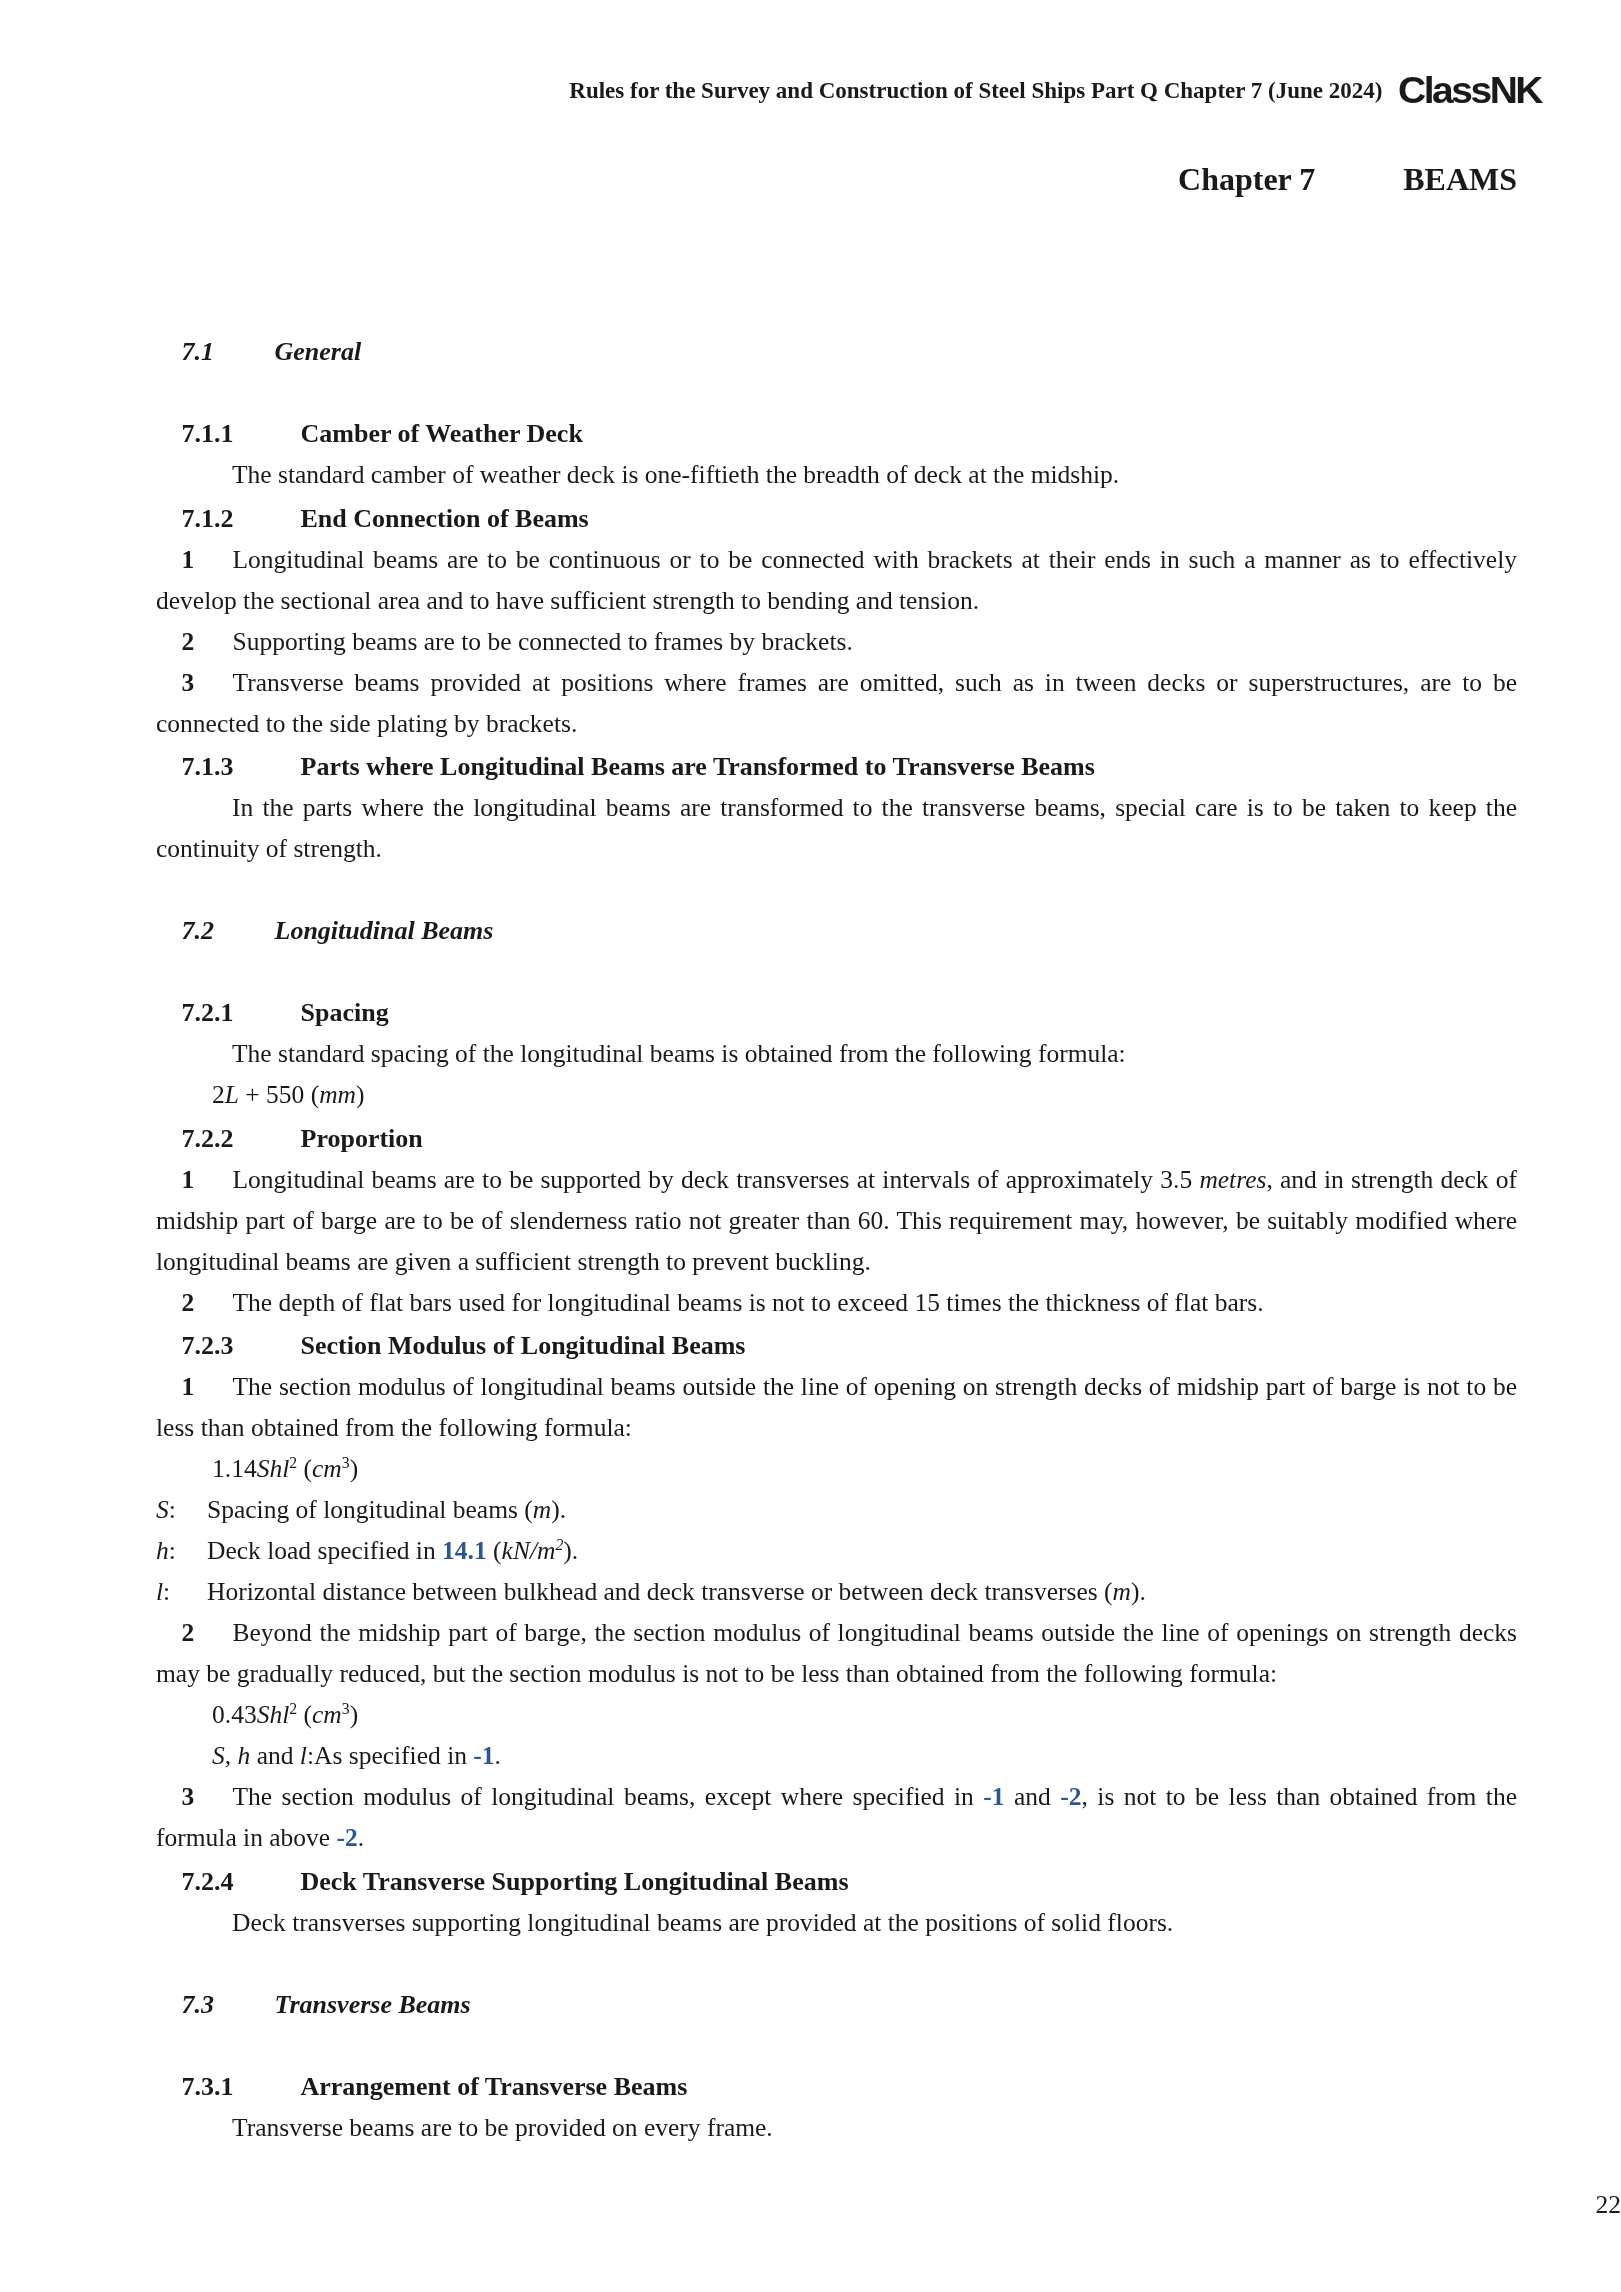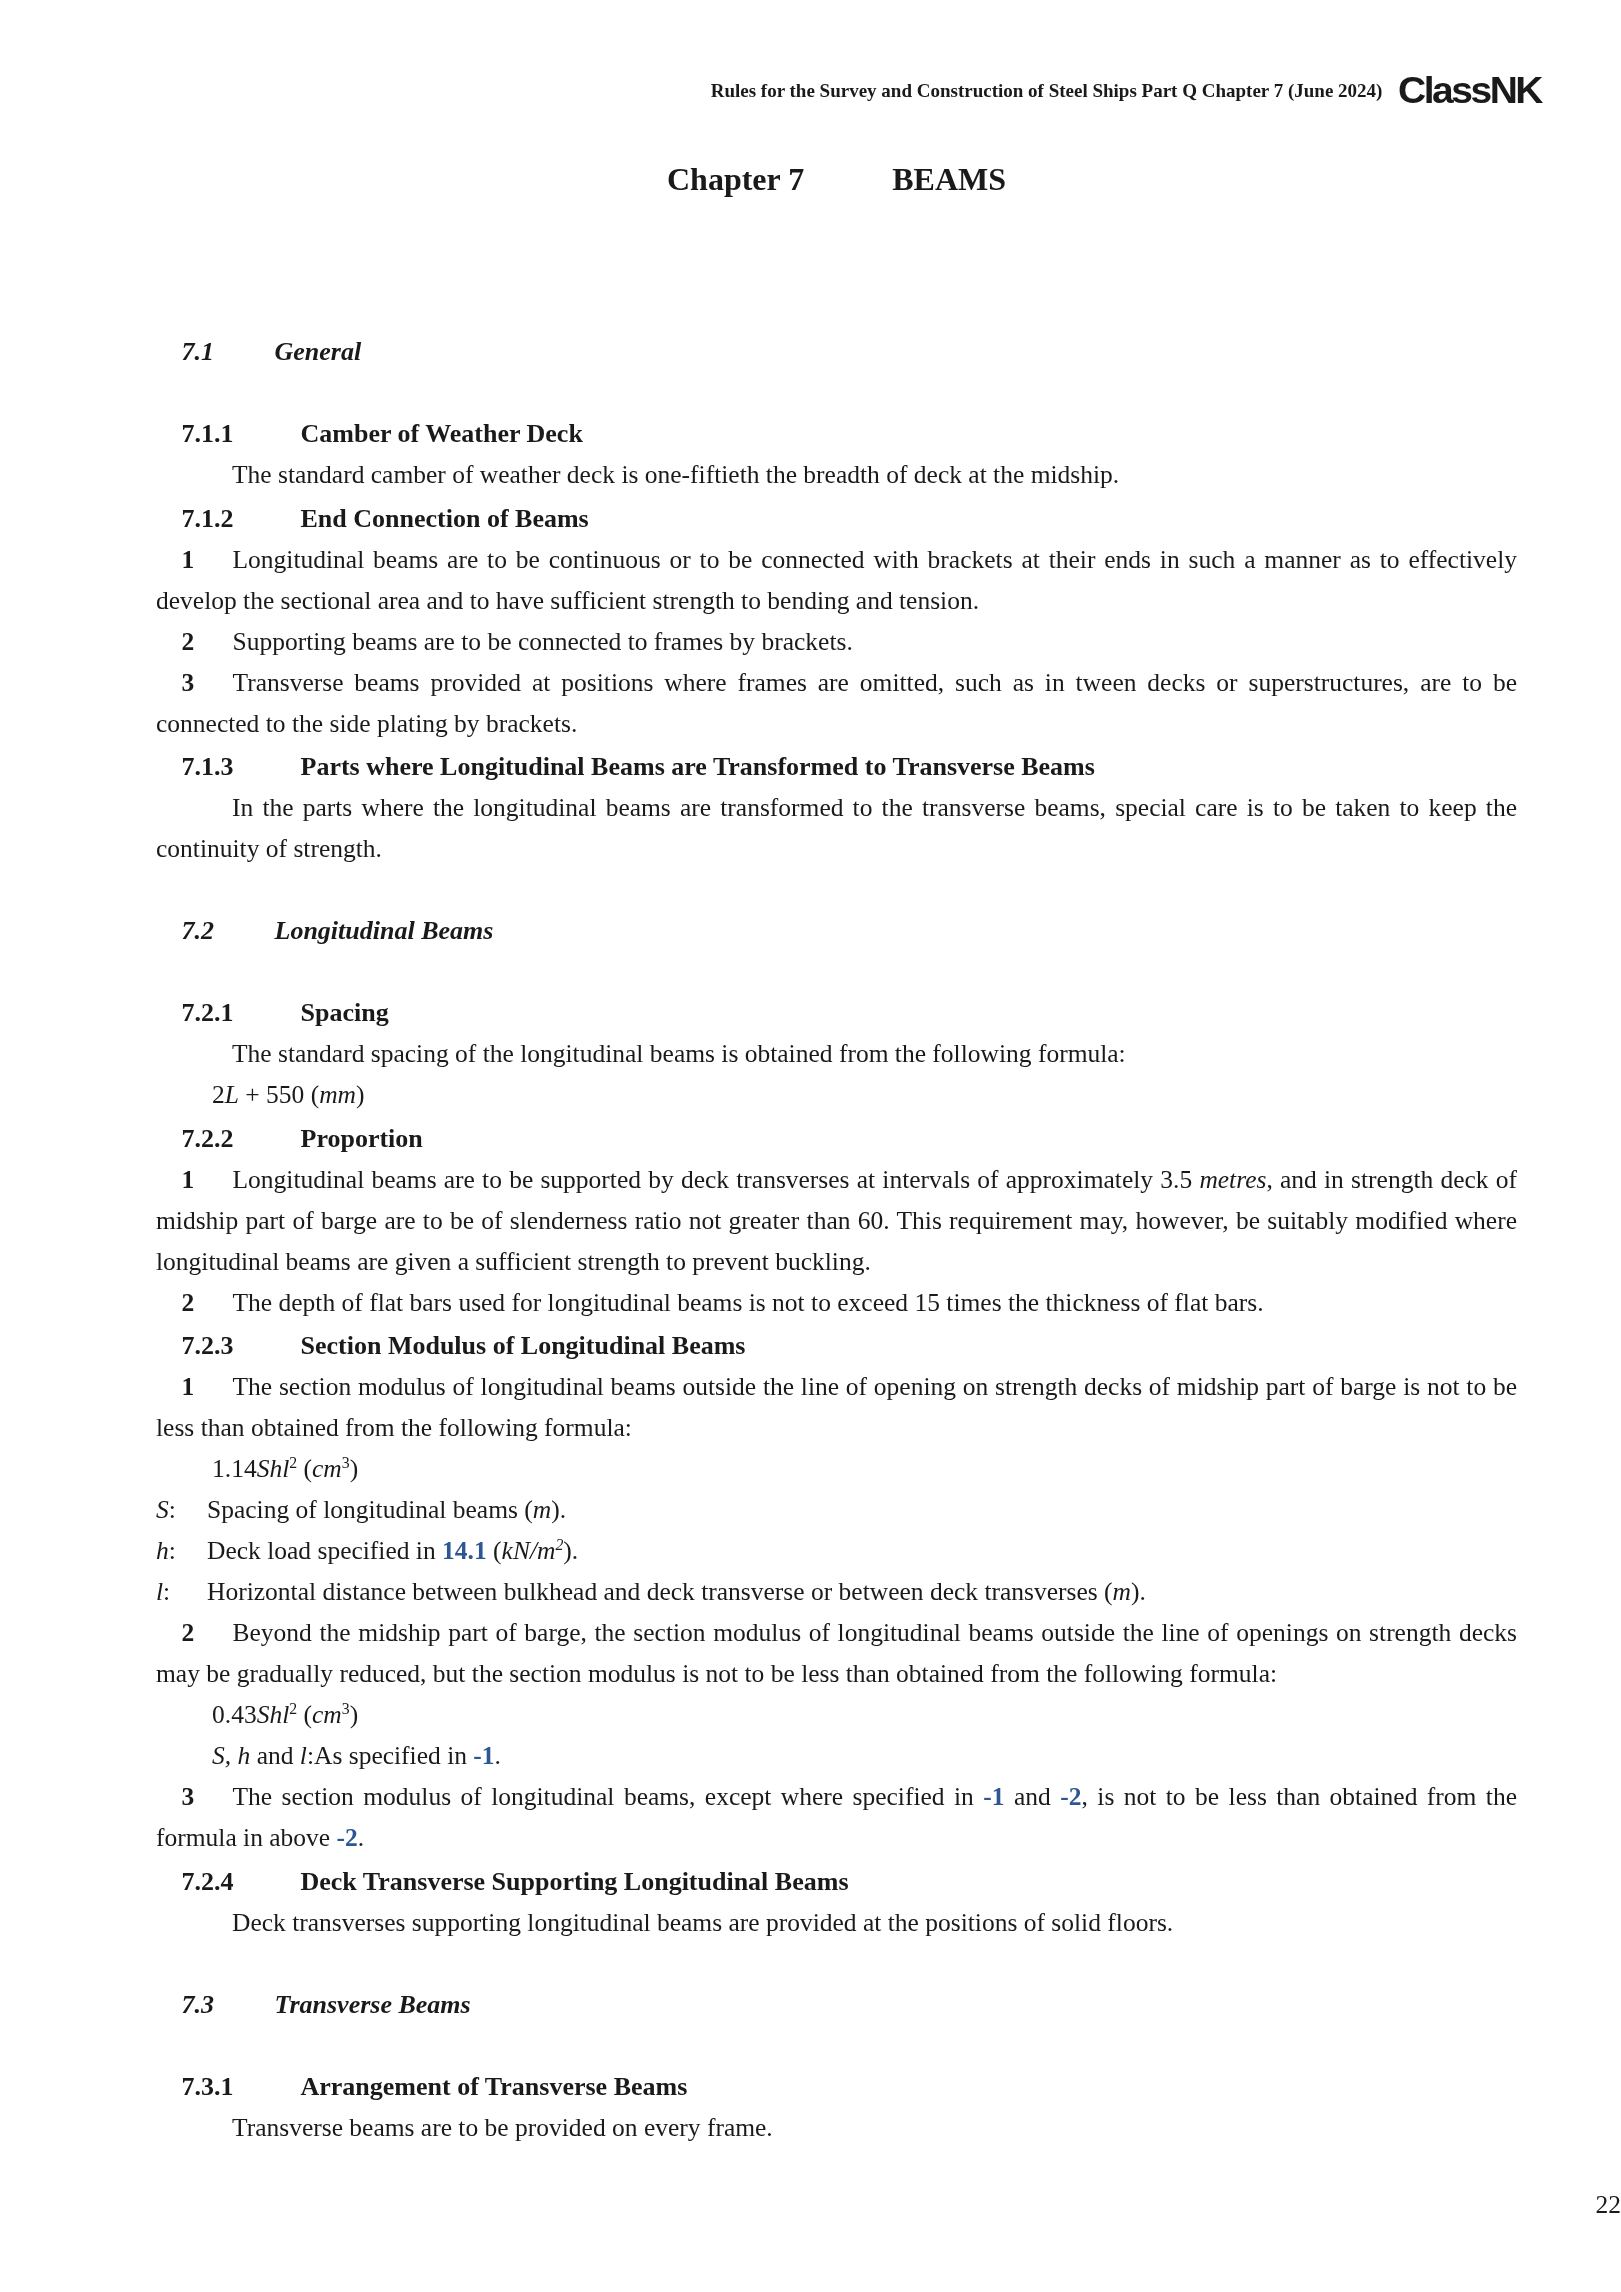--- a/index.html
+++ b/index.html
@@ -12,32 +12,32 @@
     color:#1a1a1a;
     font-family:"Liberation Serif","DejaVu Serif",serif;
     font-size:25.5px;
     overflow:hidden;
   }
   .header {
     position:absolute; top:71px; left:0; width:100%;
     display:flex; justify-content:flex-end; align-items:center;
     gap:15.7px; padding-right:80px;
   }
-  .header-text { font-weight:bold; font-size:19px; white-space:nowrap; }
+  .header-text { font-weight:bold; font-size:23px; white-space:nowrap; }
   .logo {
     font-family:"Liberation Sans","DejaVu Sans",sans-serif;
     font-weight:800; font-size:39px; letter-spacing:-2.5px;
     transform:scaleY(0.95); line-height:1;
   }
   .content {
     position:absolute; top:0; left:156px; right:104px;
   }
   .title {
     margin-top:157px; line-height:45px;
-    display:flex; justify-content:center; gap:88px;
+    display:flex; justify-content:flex-end; gap:88px;
     font-weight:bold; font-size:32px;
   }
   .h2, .h3 { font-weight:bold; font-size:26px; line-height:41px; }
   .h2 { margin-top:41px;font-style:italic; }
   .h2.mt-title { margin-top:129px; }
   .h3.after-h2 { margin-top:41px; }
   .h3.after-p  { margin-top:2.5px; }
   .hnum { display:inline-block; margin-left:25.5px; }
   .h2 .hnum { width:93px; }
   .h3 .hnum { width:119px; }

